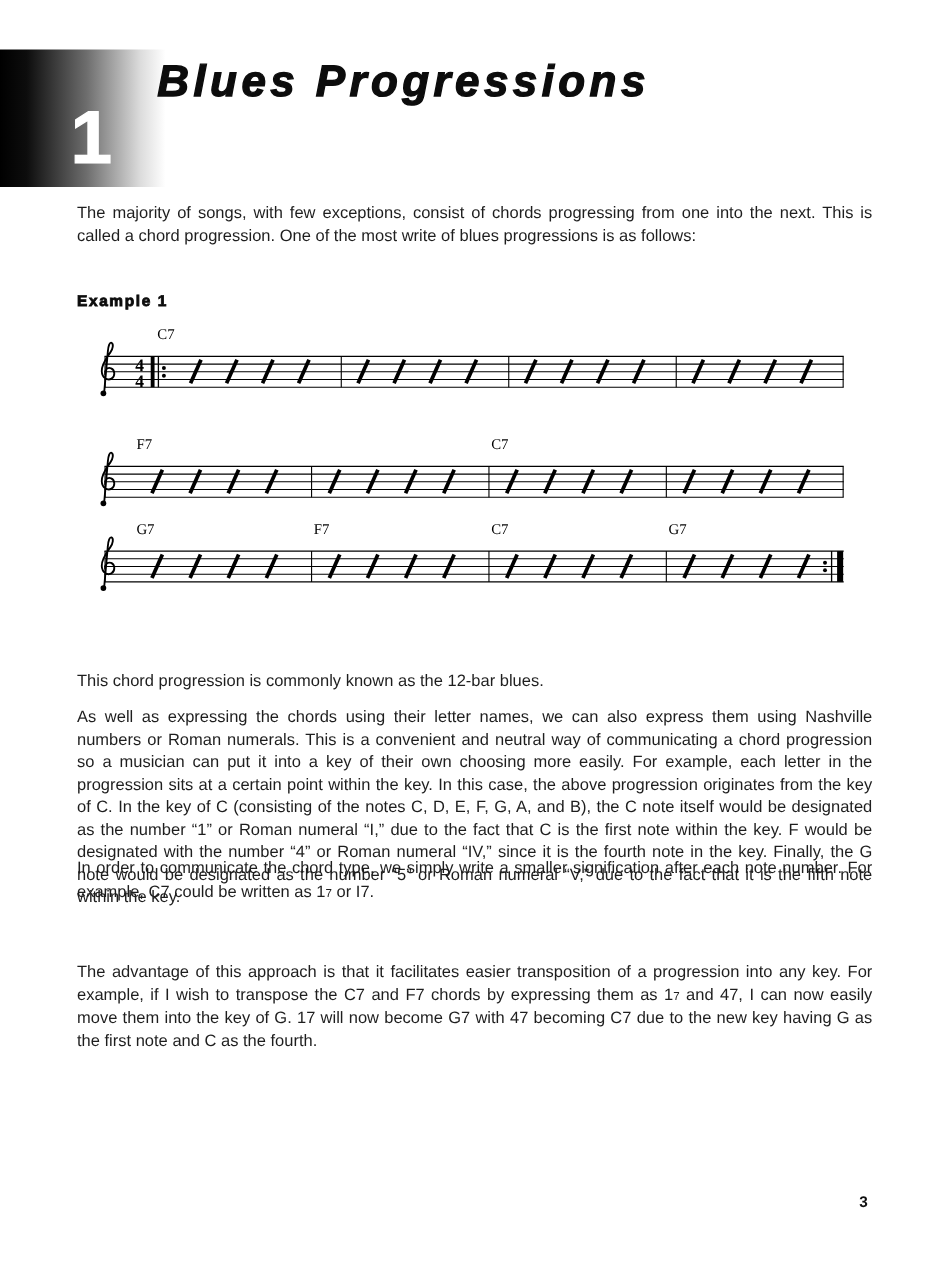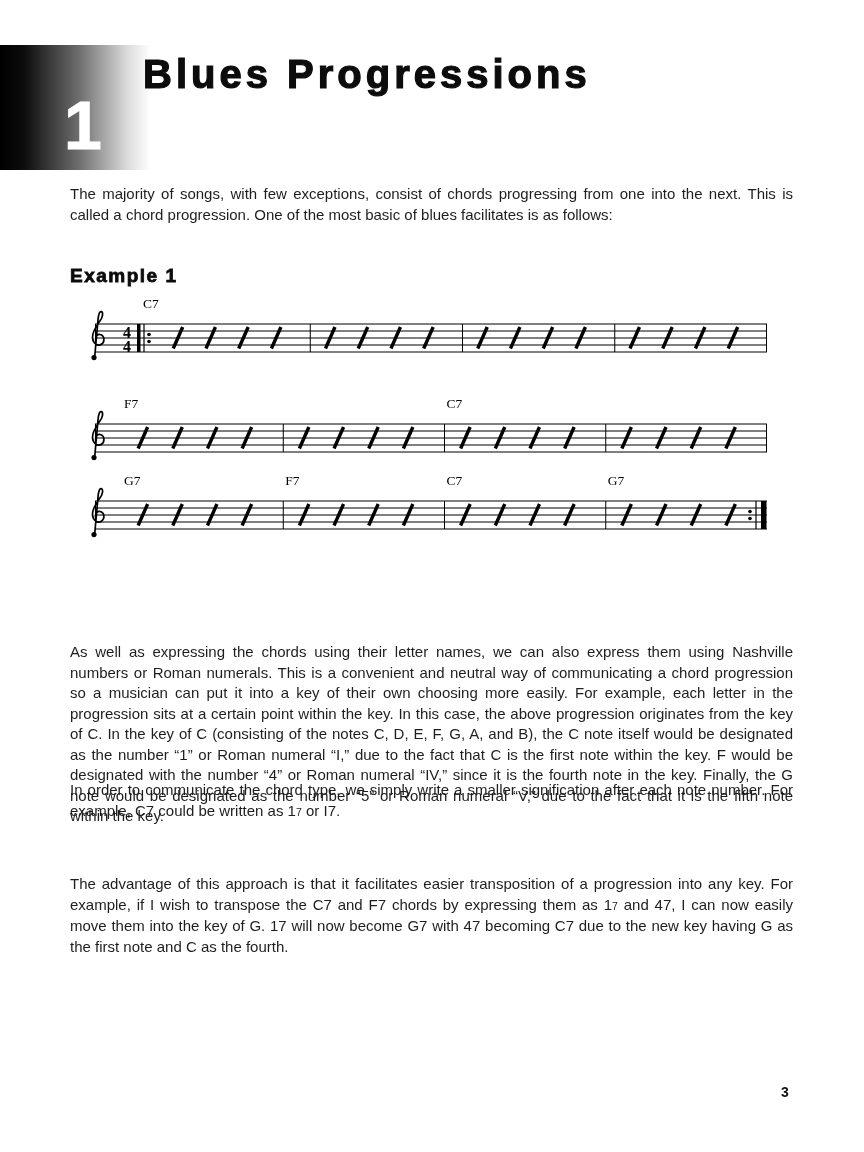--- a/index.html
+++ b/index.html
@@ -23,36 +23,36 @@
     position: absolute; left: 64px; top: 46px;
     font-size: 68px; line-height: 1; font-weight: bold;
     color: #fff;
     -webkit-text-stroke: 1px #fff;
   }
 
   
   .title {
     position: absolute; left: 143px; top: 54px;
     font-size: 40px; line-height: 1; font-weight: bold;
-    letter-spacing: 4px; color: #0c0c0c;
+    letter-spacing: 4px; color: #0c0c0c; font-style: italic;
     -webkit-text-stroke: 1.2px #0c0c0c;
   }
 
   
   .para {
     position: absolute; left: 70px; width: 723px;
     font-size: 15px; line-height: 20.5px;
     text-align: justify; color: #1e1e1e;
   }
   .para .it { }
   .para .sm7 { font-size: 10.5px; }
 
   .example-label {
     position: absolute; left: 70px; top: 266px;
-    font-size: 19px; line-height: 1; font-weight: bold;
+    font-size: 14px; line-height: 1; font-weight: bold;
     letter-spacing: 1.5px; color: #0c0c0c;
     -webkit-text-stroke: 0.8px #0c0c0c;
   }
 
   
   .system { position: absolute; left: 86px; width: 690px; height: 78px; }
   .system svg { display: block; }
   .chord {
     font-family: "Liberation Serif", serif;
     font-size: 13.5px; fill: #000;
@@ -71,21 +71,21 @@
 <body>
 
 <div class="page">
 
   <div class="chapter-block">
     <span class="chapter-num">1</span>
   </div>
 
   <h1 class="title">Blues Progressions</h1>
 
-  <p class="para" style="top:184px"><span>The majority of songs, with few exceptions, consist of chords progressing from one into the next. This is called a </span><span class="it">chord progression</span><span>. One of the most basic of blues facilitates is as follows:</span></p>
+  <p class="para" style="top:184px"><span>The majority of songs, with few exceptions, consist of chords progressing from one into the next. This is called a </span><span class="it">chord progression</span><span>. One of the most write of blues progressions is as follows:</span></p>
 
   <h2 class="example-label">Example 1</h2>
 
   <div class="system" style="top:290px">
       <svg width="690" height="78" viewBox="0 0 690 78">
         <line x1="9" y1="34" x2="681" y2="34" stroke="#000" stroke-width="1"></line>
         <line x1="9" y1="41" x2="681" y2="41" stroke="#000" stroke-width="1"></line>
         <line x1="9" y1="48" x2="681" y2="48" stroke="#000" stroke-width="1"></line>
         <line x1="9" y1="55" x2="681" y2="55" stroke="#000" stroke-width="1"></line>
         <line x1="9" y1="62" x2="681" y2="62" stroke="#000" stroke-width="1"></line>
@@ -188,19 +188,20 @@
         <line x1="570.54375" y1="58.5" x2="580.04375" y2="37" stroke="#000" stroke-width="3.4"></line>
         <line x1="605.2125" y1="58.5" x2="614.7125" y2="37" stroke="#000" stroke-width="3.4"></line>
         <line x1="639.88125" y1="58.5" x2="649.38125" y2="37" stroke="#000" stroke-width="3.4"></line>
         <circle cx="664" cy="44.5" r="1.8" fill="#000"></circle>
         <circle cx="664" cy="51.5" r="1.8" fill="#000"></circle>
         <line x1="670" y1="34" x2="670" y2="62" stroke="#000" stroke-width="1.2"></line>
         <rect x="675" y="34" width="5.5" height="28" fill="#000"></rect>
       </svg>
     </div>
 
+  <p class="para" style="top:610px"><span>This chord progression is commonly known as the </span><span class="it">12-bar blues</span><span>.</span></p>
   <p class="para" style="top:642px"><span>As well as expressing the chords using their letter names, we can also express them using Nashville numbers or Roman numerals. This is a convenient and neutral way of communicating a chord progression so a musician can put it into a key of their own choosing more easily. For example, each letter in the progression sits at a certain point within the key. In this case, the above progression originates from the key of C. In the key of C (consisting of the notes C, D, E, F, G, A, and B), the C note itself would be designated as the number “1” or Roman numeral “I,” due to the fact that C is the first note within the key. F would be designated with the number “4” or Roman numeral “IV,” since it is the fourth note in the key. Finally, the G note would be designated as the number “5” or Roman numeral “V,” due to the fact that it is the fifth note within the key.</span></p>
   <p class="para" style="top:780px"><span>In order to communicate the chord type, we simply write a smaller signification after each note number. For example, C7 could be written as 1</span><span class="sm7">7</span><span> or I7.</span></p>
   <p class="para" style="top:874px"><span>The advantage of this approach is that it facilitates easier transposition of a progression into any key. For example, if I wish to transpose the C7 and F7 chords by expressing them as 1</span><span class="sm7">7</span><span> and 47, I can now easily move them into the key of G. 17 will now become G7 with 47 becoming C7 due to the new key having G as the first note and C as the fourth.</span></p>
 
   <div class="page-number">3</div>
 
 </div>
 
 </body></html>

